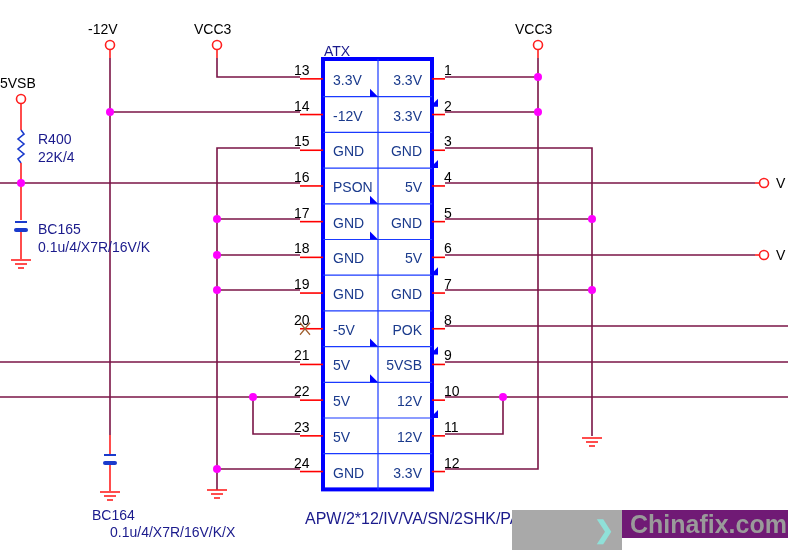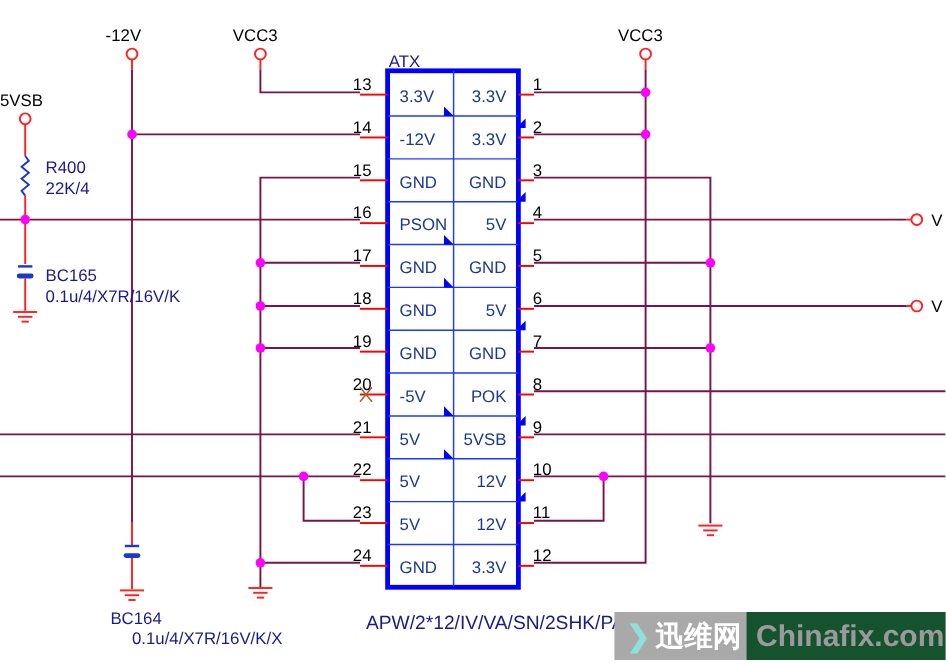--- a/index.html
+++ b/index.html
@@ -8,21 +8,21 @@
   .wire{stroke:#7a1446;stroke-width:1.6;fill:none;}
   .pin{stroke:#ff0000;stroke-width:1.6;}
   .red{stroke:#ff2020;stroke-width:1.6;fill:none;}
   .dot{fill:#ff00ff;}
   .lbl{font-family:"Liberation Sans",sans-serif;font-size:14px;fill:#000;}
   .blue{font-family:"Liberation Sans",sans-serif;font-size:14px;fill:#1a1a8c;}
   .pinname{font-family:"Liberation Sans",sans-serif;font-size:14px;fill:#1a3a8c;}
   .pinnum{font-family:"Liberation Sans",sans-serif;font-size:14px;fill:#000;}
   .wm{position:absolute;left:512px;top:510px;width:276px;height:40px;display:flex;}
   .wm .a{background:#a9a9a9;width:110px;height:40px;color:#fff;font-size:24px;font-weight:bold;display:flex;align-items:center;justify-content:flex-end;padding-right:4px;box-sizing:border-box;}
-  .wm .b{background:#14532d;flex:1;height:40px;color:#9a9a9a;font-size:25px;font-weight:bold;display:flex;align-items:center;padding-left:8px;}
+  .wm .b{background:#701a75;flex:1;height:28px;color:#9a9a9a;font-size:25px;font-weight:bold;display:flex;align-items:center;padding-left:8px;}
   .wm .arrow{color:#8fe0d8;margin-right:4px;}
 </style>
 </head>
 <body>
 
 <svg width="788" height="555" viewBox="0 0 788 555" id="sch">
 
   <text class="lbl" x="88" y="34">-12V</text>
   <text class="lbl" x="194" y="34">VCC3</text>
   <text class="lbl" x="515" y="34">VCC3</text>
@@ -227,16 +227,15 @@
       <path d="M378 346.6 l-8 -8 l0 8 z" fill="#0000ff"></path>
       <path d="M378 382.3 l-8 -8 l0 8 z" fill="#0000ff"></path>
       <path d="M430 354.6 l8 -8 l0 8 z" fill="#0000ff"></path>
       <path d="M430 418 l8 -8 l0 8 z" fill="#0000ff"></path>
     </g>
 </svg>
 
 <div class="wm">
   <div class="a">
       <span class="arrow">❯</span>
-      <span>迅维网</span>
     </div>
   <div class="b">Chinafix.com</div>
 </div>
 
 </body></html>

